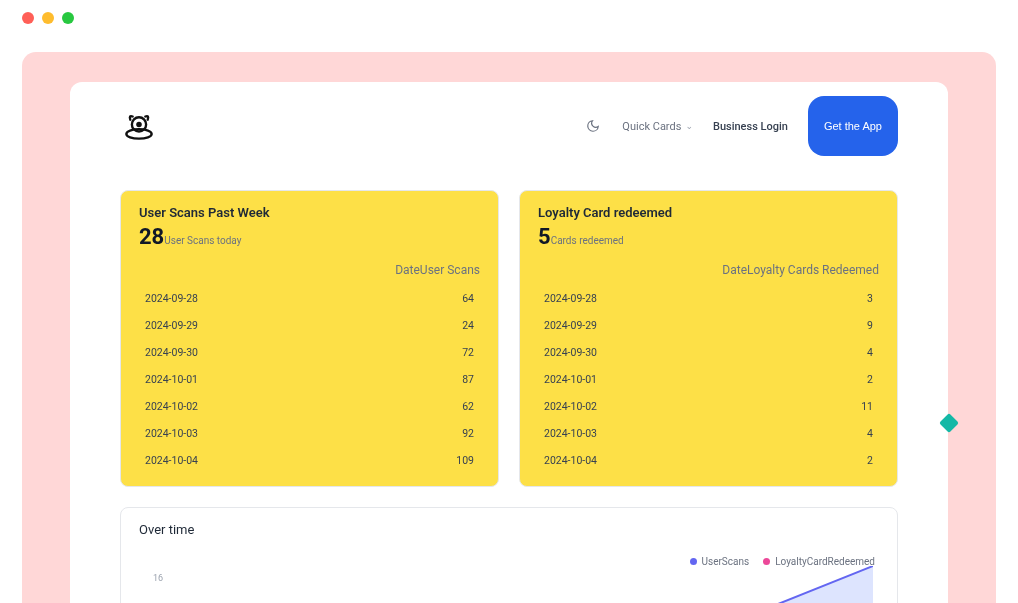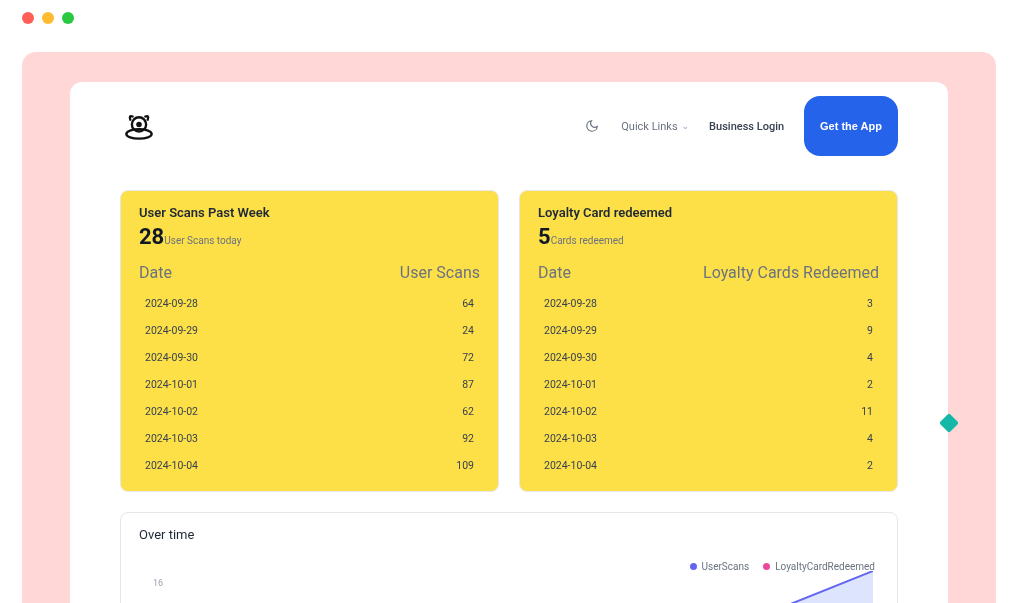--- a/index.html
+++ b/index.html
@@ -65,21 +65,21 @@
     display: flex;
     align-items: center;
     gap: 4px;
     cursor: pointer;
   }
   .nav-link.dark { color: #374151; font-weight: 500; }
   .get-app-btn {
     background: #2563eb;
     color: #ffffff;
     font-size: 11px;
-    font-weight: 700;
+    font-weight: 400;
     border: none;
     border-radius: 16px;
     padding: 24px 16px;
     cursor: pointer;
   }
   .moon-btn {
     width: 18px; height: 18px;
     display: flex; align-items: center; justify-content: center;
     color: #6b7280;
     cursor: pointer;
@@ -117,22 +117,22 @@
     font-size: 22px;
     font-weight: 700;
     color: #111827;
   }
   .big-sub {
     font-size: 10px;
     color: #6b7280;
   }
   .tbl-header {
     display: flex;
-    justify-content: space-between;
-    font-size: 16px;
+    justify-content: flex-end;
+    font-size: 12px;
     color: #6b7280;
     padding: 4px 0 8px 0;
   }
   .tbl-row {
     display: flex;
     justify-content: space-between;
     font-size: 10.5px;
     color: #374151;
     padding: 7px 6px;
   }
@@ -232,21 +232,21 @@
           <path d="M35 10 Q37 4 32 6" fill="none" stroke="#111" stroke-width="3" stroke-linecap="round"></path>
         </svg>
       </div>
       <div class="nav-right">
         <div class="moon-btn">
           <svg width="14" height="14" viewBox="0 0 24 24" fill="none" stroke="currentColor" stroke-width="2">
             <path d="M21 12.79A9 9 0 1 1 11.21 3 7 7 0 0 0 21 12.79z"></path>
           </svg>
         </div>
         <div class="nav-link">
-          <span>Quick Links</span>
+          <span>Quick Cards</span>
           <span class="chev">⌄</span>
         </div>
         <div class="nav-link dark">
           <span>Business Login</span>
         </div>
         <button class="get-app-btn">
           <span>Get the App</span>
         </button>
       </div>
     </div>

